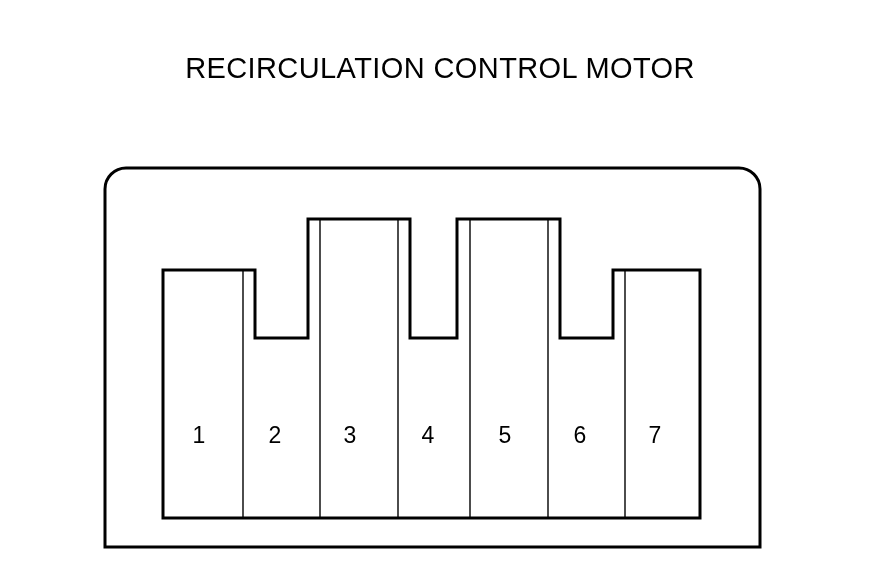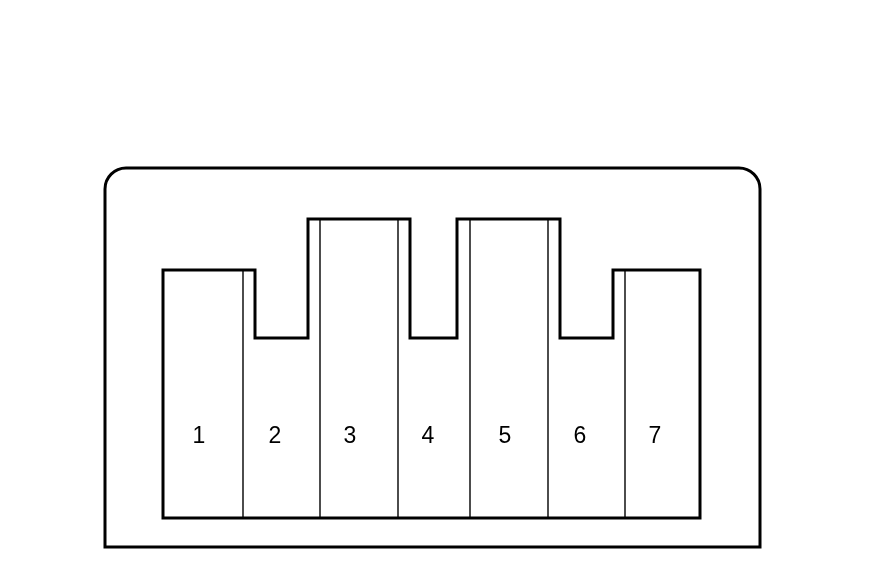--- a/index.html
+++ b/index.html
@@ -48,20 +48,21 @@
     fill: #000000;
     text-anchor: middle;
     dominant-baseline: alphabetic;
   }
 </style>
 </head>
 <body>
 
 <div id="diagram-root">
 
+  <div id="title-text">RECIRCULATION CONTROL MOTOR</div>
 
   <svg id="connector-svg" viewBox="0 0 880 580">
 
     <path id="housing-path" fill="none" stroke="#000000" stroke-width="3" stroke-linejoin="miter" stroke-linecap="square" d="M 105 547
              L 105 189
              A 21 21 0 0 1 126 168
              L 739 168
              A 21 21 0 0 1 760 189
              L 760 547
              Z"></path>

